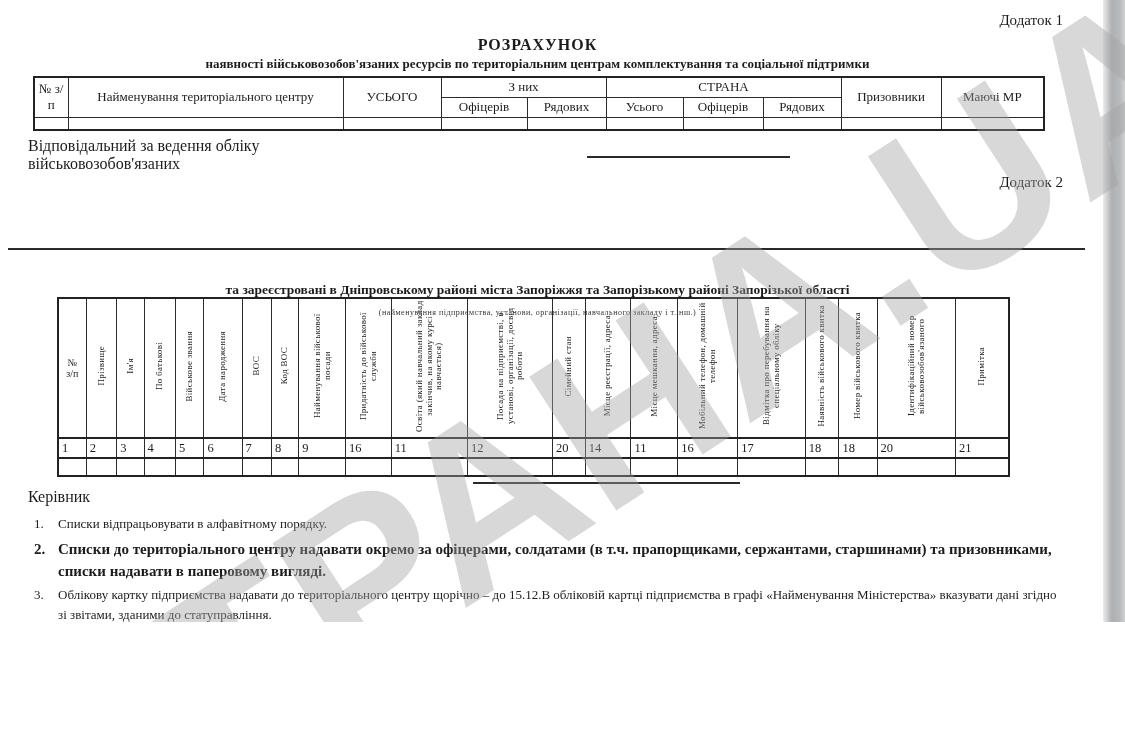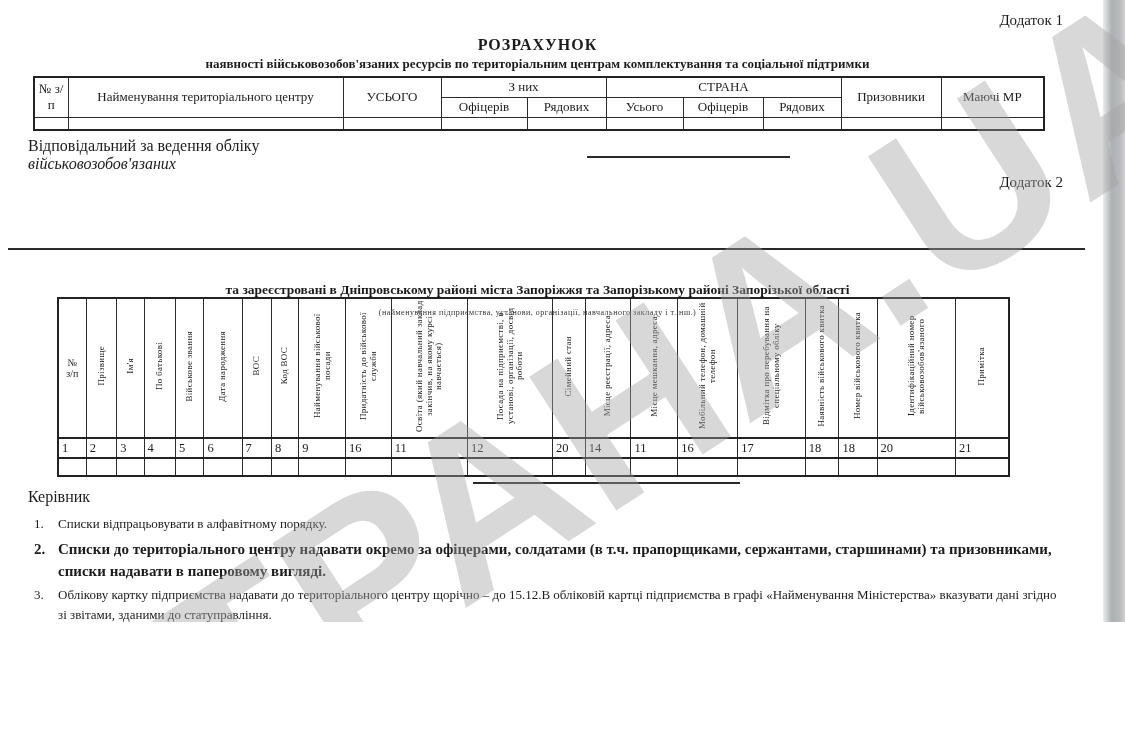--- a/index.html
+++ b/index.html
@@ -32,21 +32,21 @@
   #org-caption { top:268px; font-size:8px; letter-spacing:0.5px; color:#333;margin-top:40px; }
   #registered-line { top:282px; font-size:13.5px; font-weight:bold; }
 
   .fill-line { position:absolute; border-bottom:2px solid #2a2a2a; }
   #resp-underline { left:587px; top:156px; width:203px; }
   #org-underline  { left:8px;  top:248px; width:1077px; }
   #manager-underline { left:473px; top:482px; width:267px; }
 
   .plain-text { position:absolute; font-size:16px;margin-left:20px; }
   #resp-line1 { left:8px; top:137px; }
-  #resp-line2 { left:8px; top:155px;font-style:italic; }
+  #resp-line2 { left:8px; top:155px; }
   #manager-label { left:8px; top:488px;text-align:right; }
 
   table { border-collapse:collapse; table-layout:fixed; background:transparent;border-radius:25px; }
   td, th { border:1px solid #2b2b2b; font-weight:normal; overflow:hidden; }
 
   #calc-table { position:absolute; left:33px; top:76px; width:1010px; border:2px solid #222; }
   #calc-table td { text-align:center; font-size:13px; height:20px; padding:0 2px; }
   #calc-table tr.empty td { height:13px; }
 
   #vid-table { position:absolute; left:57px; top:297px; width:953px; border:2px solid #222; }

